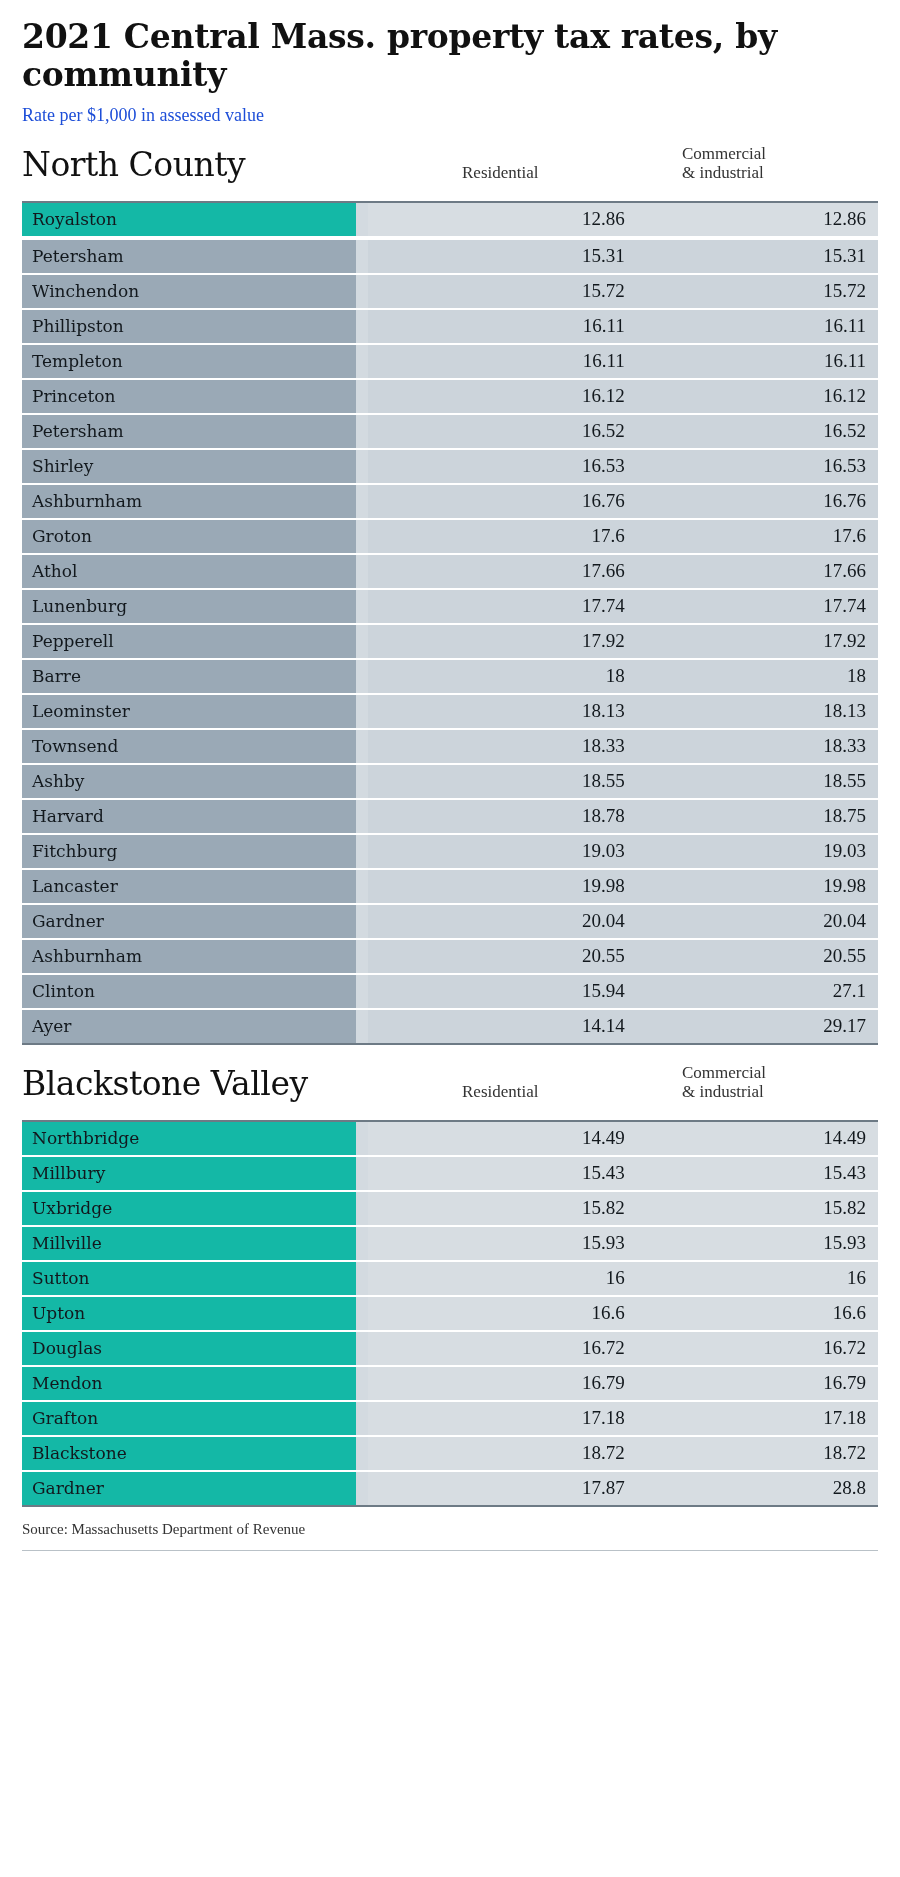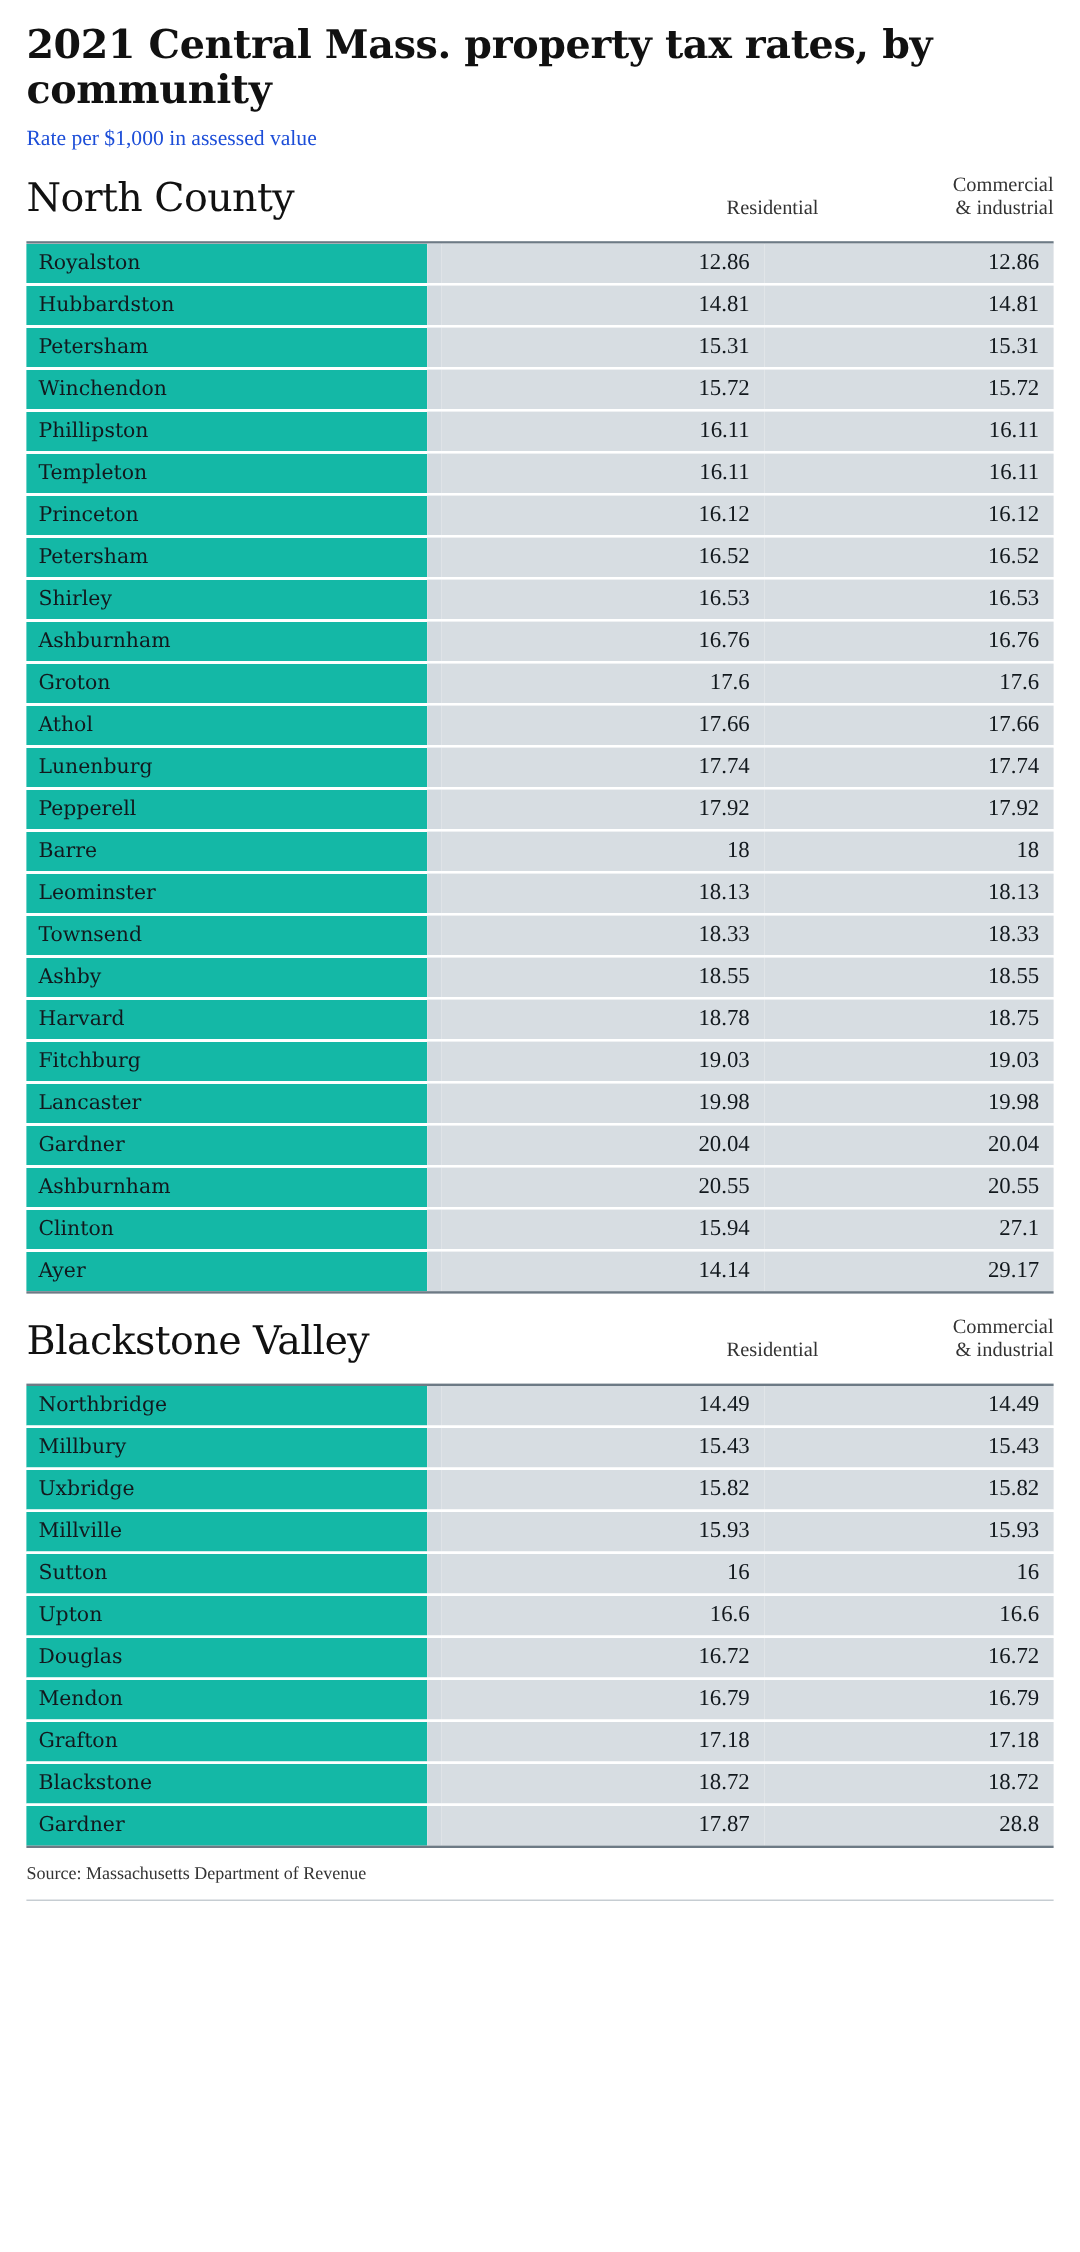--- a/index.html
+++ b/index.html
@@ -55,21 +55,21 @@
     padding-bottom: 2px;
   }
   .col-heads {
     display: flex;
     align-items: flex-end;
   }
   .col-head {
     font-family: "Liberation Serif", serif;
     font-size: 17px;
     color: #333333;
-    text-align: right;
+    text-align: left;
     line-height: 1.15;
   }
   .col-head.res { width: 220px; }
   .col-head.com { width: 196px; }
 
   table {
     border-collapse: collapse;
     width: 100%;
     table-layout: fixed;
   }
@@ -158,26 +158,20 @@
         <table>
           <tbody>
             <tr class="row">
               <td class="name">Royalston</td>
               <td class="spacer"></td>
               <td class="val res">12.86</td>
               <td class="val com">12.86</td>
             </tr>
             <tr class="rowgap">
               <td colspan="4" style="height: 2px; background: rgb(255, 255, 255);"></td>
-            </tr>
-            <tr class="row">
-              <td class="name">Hubbardston</td>
-              <td class="spacer"></td>
-              <td class="val res">14.81</td>
-              <td class="val com">14.81</td>
             </tr>
             <tr class="rowgap">
               <td colspan="4" style="height: 2px; background: rgb(255, 255, 255);"></td>
             </tr>
             <tr class="row">
               <td class="name">Petersham</td>
               <td class="spacer"></td>
               <td class="val res">15.31</td>
               <td class="val com">15.31</td>
             </tr>

